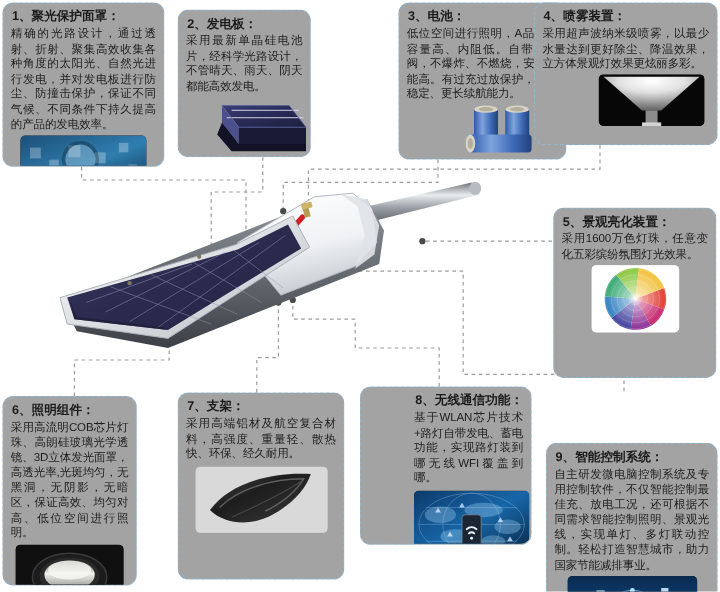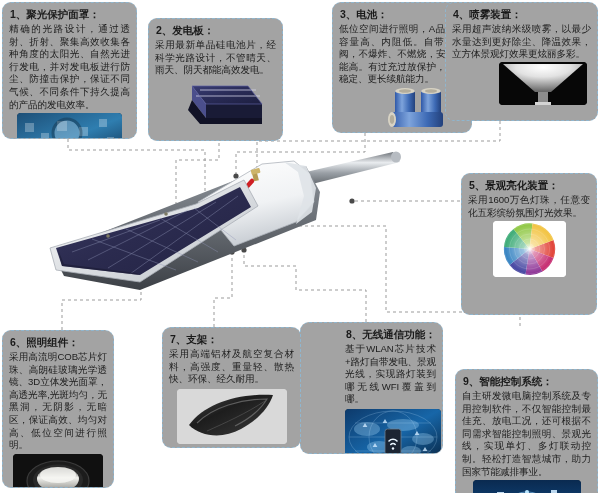--- a/index.html
+++ b/index.html
@@ -177,21 +177,21 @@
           <rect x="14" y="28" width="6" height="6"></rect>
             <rect x="52" y="27" width="7" height="7"></rect>
         </g>
         <circle cx="50" cy="20" r="14" fill="#bcd6e8" opacity="0.35" stroke="#10202e" stroke-width="3"></circle>
         <path d="M60,30 L70,40" stroke="#10202e" stroke-width="4" stroke-linecap="round"></path>
         <path d="M58,38 q8,-4 14,4 l-14,0 z" fill="#c79a76"></path>
       </svg>
     </div>
   </div>
 
-  <div class="panel" style="left:148px;top:18px;width:135px;height:123px;">
+  <div class="panel" style="left:148px;top:8px;width:111px;height:123px;">
     <div class="title">2、发电板：</div>
     <div class="body">采用最新单晶硅电池片，经科学光路设计，不管晴天、雨天、阴天都能高效发电。</div>
     <div class="thumb" style="width:108px;height:50px;background:transparent;margin-top:3px;">
       <svg width="108" height="50" viewBox="0 0 108 50">
         <defs>
           <linearGradient id="sc1" x1="0" y1="0" x2="1" y2="1">
             <stop offset="0%" stop-color="#3a3e75"></stop>
               <stop offset="45%" stop-color="#2a2c58"></stop>
             <stop offset="100%" stop-color="#1d1f40"></stop>
           </linearGradient>
@@ -312,21 +312,21 @@
         </defs>
         <rect width="90" height="52" fill="#101010"></rect>
         <ellipse cx="45" cy="27" rx="31" ry="20" fill="#1c1c1c" stroke="#3a3a3a" stroke-width="1.2"></ellipse>
         <ellipse cx="45" cy="26" rx="25" ry="15.5" fill="#2a2a2a"></ellipse>
         <ellipse cx="45" cy="25" rx="21" ry="12.5" fill="url(#lensG)"></ellipse>
         <ellipse cx="45" cy="21" rx="18" ry="8" fill="#f6f6f2" opacity="0.85"></ellipse>
       </svg>
     </div>
   </div>
 
-  <div class="panel" style="left:162px;top:327px;width:139px;height:121px;">
+  <div class="panel" style="left:148px;top:327px;width:139px;height:156px;">
     <div class="title">7、支架：</div>
     <div class="body">采用高端铝材及航空复合材料，高强度、重量轻、散热快、环保、经久耐用。</div>
     <div class="thumb" style="width:110px;height:55px;margin:3px auto 0 auto;background:#d8d8d8;">
       <svg width="110" height="55" viewBox="0 0 110 55">
         <defs>
           <linearGradient id="cf1" x1="0" y1="0" x2="1" y2="1">
             <stop offset="0%" stop-color="#4d4d4d"></stop>
               <stop offset="40%" stop-color="#1d1d1d"></stop>
             <stop offset="100%" stop-color="#3a3a3a"></stop>
           </linearGradient>
@@ -334,21 +334,21 @@
         <rect width="110" height="55" fill="#d9d9d9"></rect>
         <path d="M12,36 C28,14 62,4 96,6 C92,18 82,30 64,40 C46,50 24,48 12,36 Z" fill="url(#cf1)"></path>
         <path d="M20,34 C36,18 64,10 90,10 C84,20 72,30 58,37" fill="none" stroke="#6e6e6e" stroke-width="1.2" opacity="0.8"></path>
         <path d="M30,42 C48,34 70,24 88,12" fill="none" stroke="#5c5c5c" stroke-width="1" opacity="0.6"></path>
       </svg>
     </div>
   </div>
 
   <div class="panel" style="left:300px;top:322px;width:143px;height:132px;padding-left:44px;">
     <div class="title">8、无线通信功能：</div>
-    <div class="body">基于WLAN芯片技术+路灯自带发电、景观光线，实现路灯装到哪无线WFI覆盖到哪。</div>
+    <div class="body">基于WLAN芯片技术+路灯自带发电、蓄电功能，实现路灯装到哪无线WFI覆盖到哪。</div>
     <div class="thumb" style="width:96px;height:56px;margin:3px auto 0 auto;">
       <svg width="96" height="56" viewBox="0 0 96 56">
         <defs>
           <linearGradient id="gl1" x1="0" y1="0" x2="1" y2="1">
             <stop offset="0%" stop-color="#0d3a6b"></stop>
               <stop offset="50%" stop-color="#1766a8"></stop>
             <stop offset="100%" stop-color="#08233f"></stop>
           </linearGradient>
         </defs>
         <rect width="96" height="56" fill="url(#gl1)"></rect>

